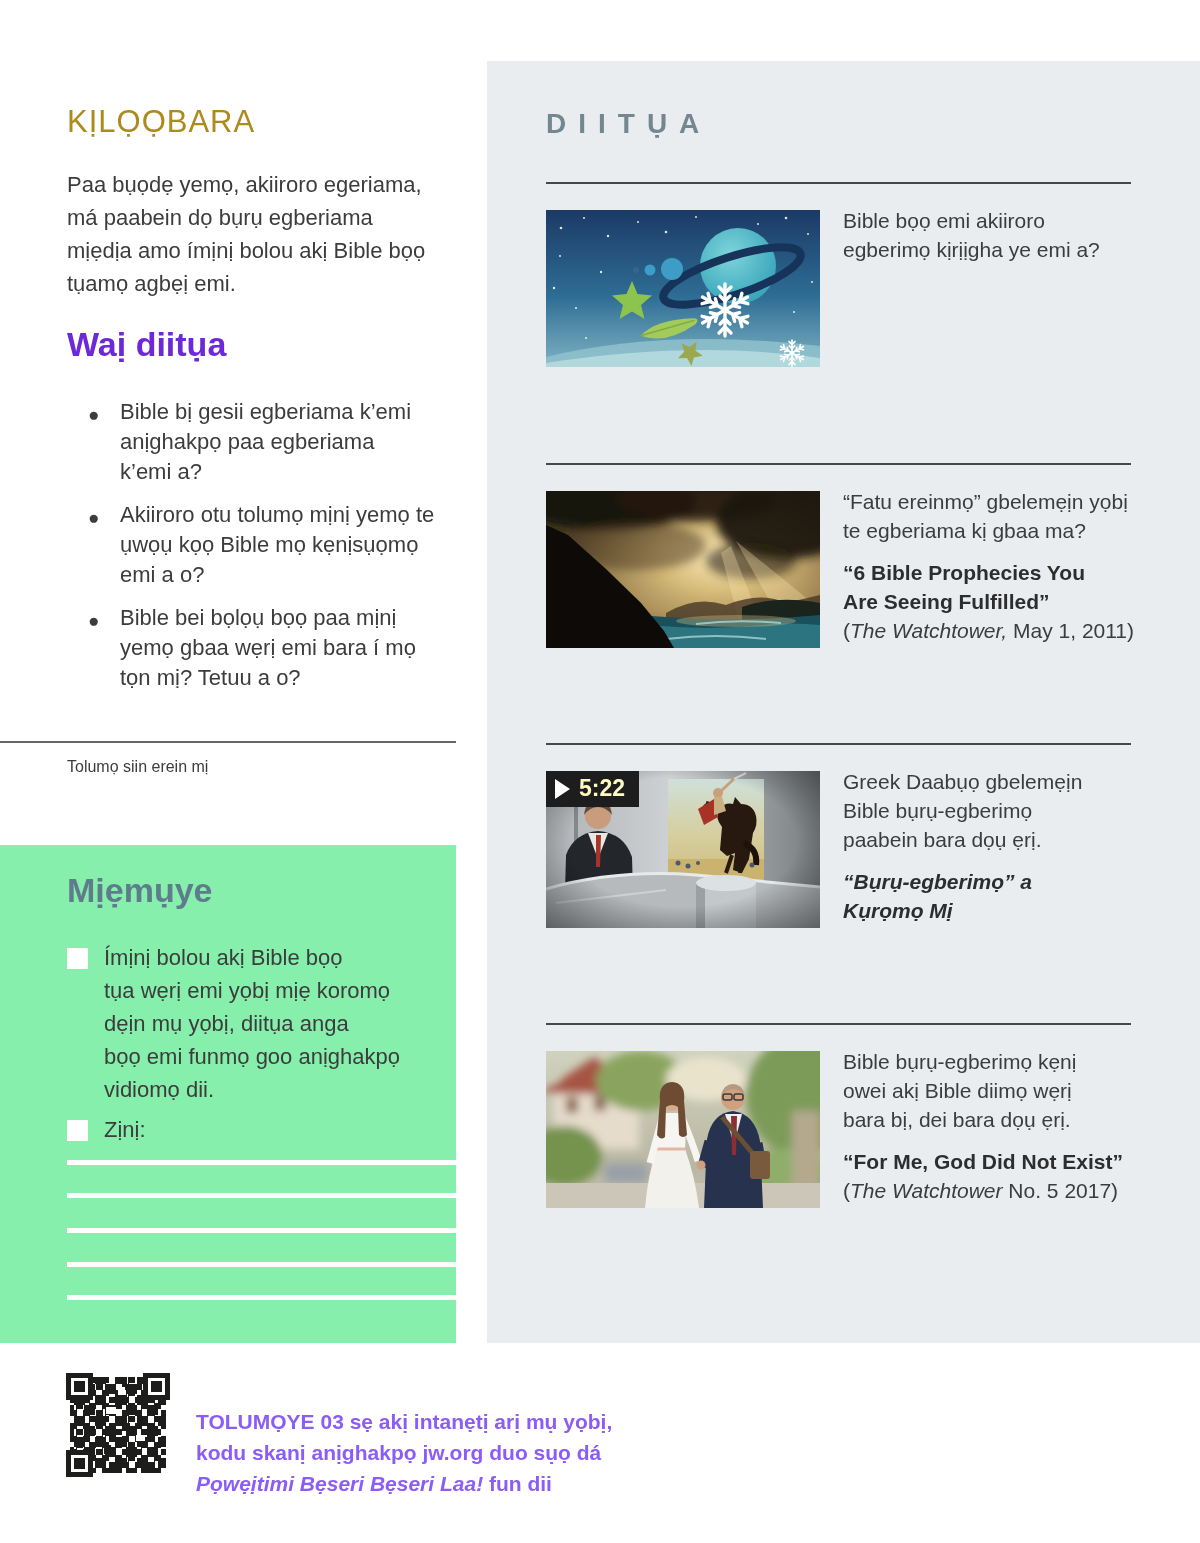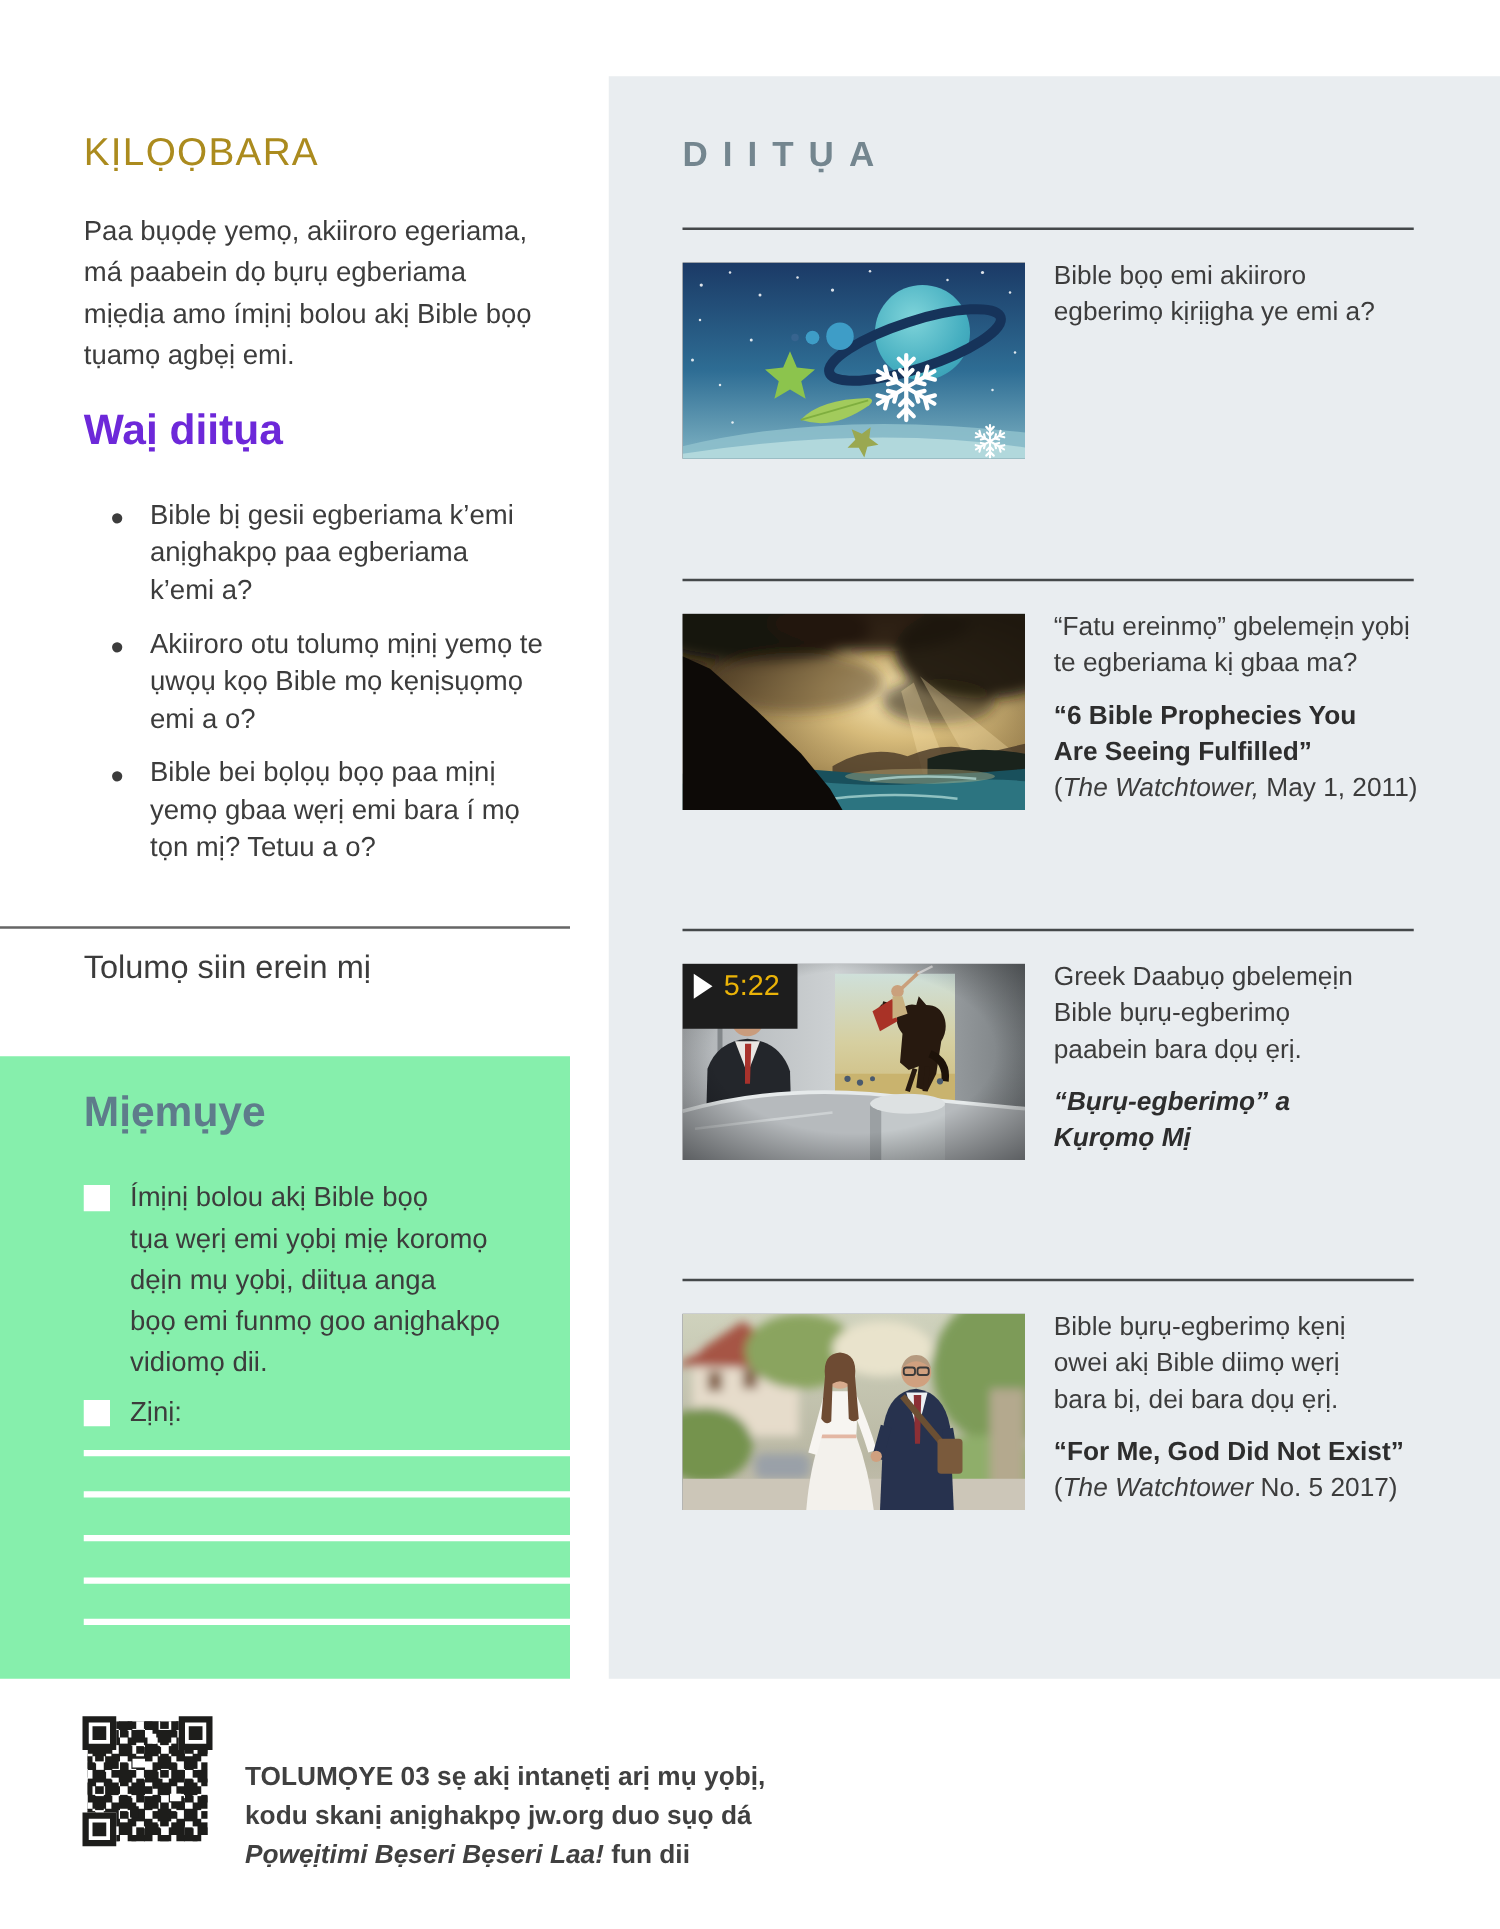--- a/index.html
+++ b/index.html
@@ -9,55 +9,55 @@
   .ws{white-space:pre-line}
 
   
   .kicker{font-size:31px;font-weight:normal;color:#ab8b1e;letter-spacing:1px}
   .intro{font-size:22px;line-height:33px}
   .qhead{font-size:34px;font-weight:bold;color:#6d28d9}
   .qlist{width:380px}
   .qitem{display:flex;margin-bottom:13px;font-size:22px;line-height:30px}
   .qdot{width:32px;flex:none;font-size:19px;padding-top:3px;color:#3c3c3c}
   .hrline{height:2px;background:#666;width:456px}
-  .note{font-size:26px}
+  .note{font-size:16px}
 
   
   .memo{left:0;top:845px;width:456px;height:498px;background:#86efac}
   .memo-head{position:absolute;left:67px;top:26px;font-size:34px;font-weight:bold;color:#5e7c8b}
   .chk-row{position:absolute;left:67px;display:flex;gap:16px;font-size:22px;line-height:33px;width:360px}
   .chkbox{width:21px;height:21px;background:#fff;flex:none;margin-top:7px}
   .wline{position:absolute;left:67px;width:389px;height:5px;background:#fff}
 
   
   .panel{left:487px;top:61px;width:713px;height:1282px;background:#e9edf0}
   .d-head{position:absolute;left:59px;top:47px;font-size:28px;font-weight:bold;color:#74868f;letter-spacing:12px}
   .res-item{position:absolute;left:59px;width:585px}
   .sep{height:2px;background:#45484a;width:585px}
   .thumb{position:absolute;left:0;top:28px;width:274px;height:157px;overflow:hidden;background:#777}
   .res-text{position:absolute;left:297px;top:24px;width:295px;font-size:21px;line-height:29px}
   .desc{margin-bottom:13px}
   .rtitle{font-weight:bold;color:#2d2d2d}
   .it{font-style:italic}
-  .badge{position:absolute;top:0;left:0;background:#1d1d1d;color:#eab308;display:flex;align-items:center;
-    gap:9px;padding:4px 14px 21px 9px;font-size:23px;font-weight:normal}
+  .badge{position:absolute;top:0;left:0;background:#1d1d1d;color:#fef9c3;display:flex;align-items:center;
+    gap:9px;padding:4px 14px 5px 9px;font-size:23px;font-weight:bold}
   .play{width:0;height:0;border-left:15px solid #fff;border-top:10px solid transparent;border-bottom:10px solid transparent}
 
   
   .qr{left:66px;top:1373px;width:104px;height:104px;background:#fff;padding:3px}
   .qr-noise{position:absolute;inset:4px;
     background:
       repeating-conic-gradient(#1d1d1b 0% 25%, transparent 0% 50%) 0 0/13px 13px,
       repeating-conic-gradient(#1d1d1b 0% 25%, transparent 0% 50%) 4px 7px/21px 21px;}
   .qspot{position:absolute;background:#fff}
   .qspotb{position:absolute;background:#1d1d1b}
   .finder{position:absolute;width:27px;height:27px;border:5px solid #1d1d1b;background:#fff}
   .finder::after{content:"";position:absolute;inset:3px;background:#1d1d1b}
   .f-tl{top:0;left:0}.f-tr{top:0;right:0}.f-bl{bottom:0;left:0}
-  .foot{left:196px;top:1406px;font-size:21px;font-weight:bold;color:#404040;line-height:31px;width:420px}
+  .foot{left:196px;top:1406px;font-size:21px;font-weight:bold;color:#8b5cf6;line-height:31px;width:420px}
 </style>
 </head>
 <body>
 
 <h1 class="abs kicker" style="left:67px;top:104px">KỊLỌỌBARA</h1>
 
 <p class="abs intro ws" style="left:67px;top:168px;width:400px">Paa bụọdẹ yemọ, akiiroro egeriama,
 má paabein dọ bụrụ egberiama
 mịẹdịa amo ímịnị bolou akị Bible bọọ
 tụamọ agbẹị emi.</p>

